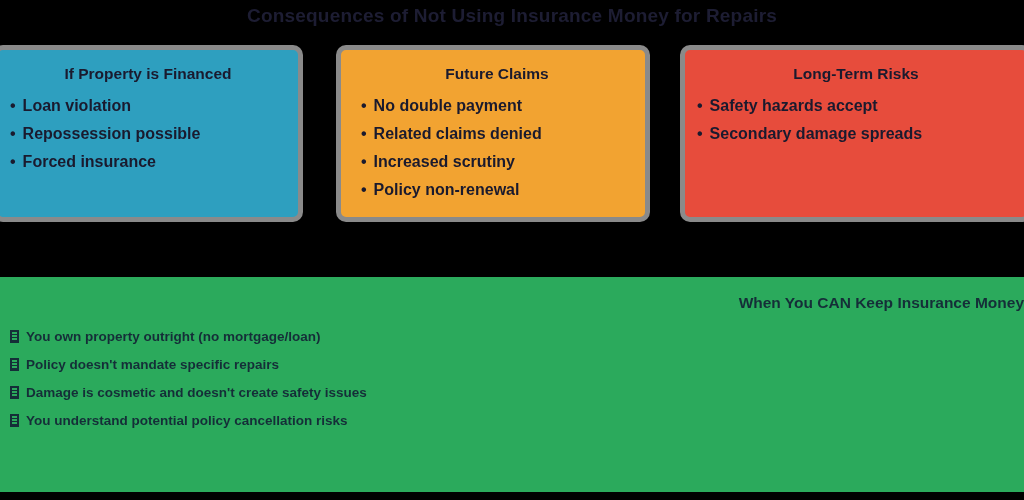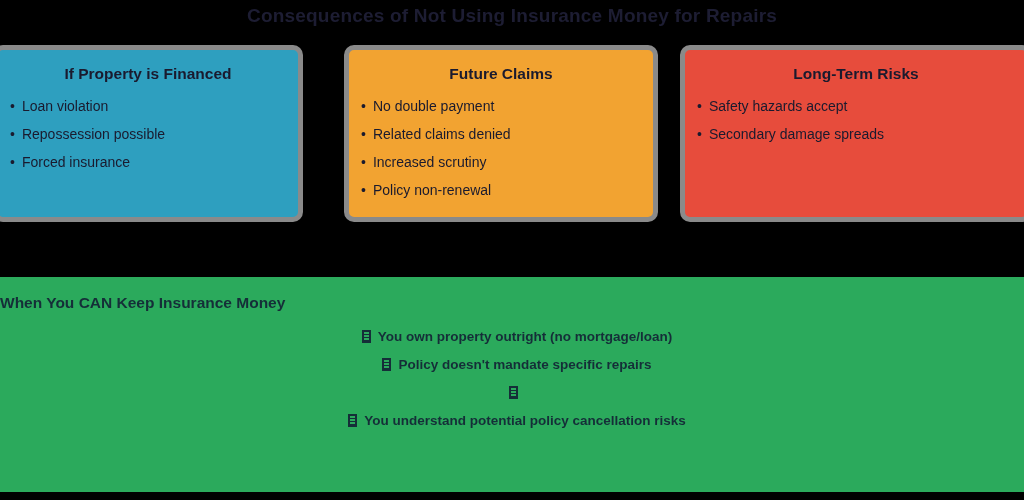--- a/index.html
+++ b/index.html
@@ -33,43 +33,43 @@
     text-align: center;
     font-size: 15.5px; font-weight: bold;
     color: #1a1a2e;
   }
   .card ul, .green-panel ul {
     list-style: none; margin: 0; padding: 0;
   }
   .card ul { padding: 9px 10px 0 12px; }
   .card li {
     height: 28px; line-height: 28px;
-    font-size: 14px; font-weight: normal;
+    font-size: 16px; font-weight: bold;
     color: #1a1a2e;
     white-space: nowrap; overflow: hidden;
   }
   .bullet { display: inline-block; margin-right: 7px; }
 
   .card-financed { left: -7px;  width: 310px; }
-  .card-claims   { left: 344px; width: 314px; }
+  .card-claims   { left: 336px; width: 314px; padding-left: 8px; }
   .card-risks    { left: 680px; width: 352px; }
 
   
   .green-panel {
     position: absolute; top: 277px; left: 0;
     width: 1024px; height: 215px;
     box-sizing: border-box;
   }
   .green-panel h2 {
     margin: 0; padding-top: 17px;
-    text-align: left;
+    text-align: right;
     font-size: 15.5px; font-weight: bold;
     color: #152e38;
   }
-  .green-panel ul { padding: 11px 0 0 10px; text-align: center; }
+  .green-panel ul { padding: 11px 0 0 10px; }
   .green-panel li {
     height: 28px; line-height: 28px;
     font-size: 13.5px; font-weight: bold;
     color: #152e38;
     white-space: nowrap;
   }
 
   
   .tofu {
     display: inline-block;
@@ -117,18 +117,18 @@
       <li><span class="bullet">•</span><span>Safety hazards accept</span></li>
       <li><span class="bullet">•</span><span>Secondary damage spreads</span></li>
     </ul>
   </section>
 
   <section class="green-panel" style="background-color: rgb(43, 170, 92);">
     <h2>When You CAN Keep Insurance Money</h2>
     <ul>
       <li><span class="tofu"></span><span>You own property outright (no mortgage/loan)</span></li>
       <li><span class="tofu"></span><span>Policy doesn't mandate specific repairs</span></li>
-      <li><span class="tofu"></span></li>
+      <li><span class="tofu"></span><span>Damage is cosmetic and doesn't create safety issues</span></li>
       <li><span class="tofu"></span><span>You understand potential policy cancellation risks</span></li>
     </ul>
   </section>
 
 </div>
 
 </body></html>

